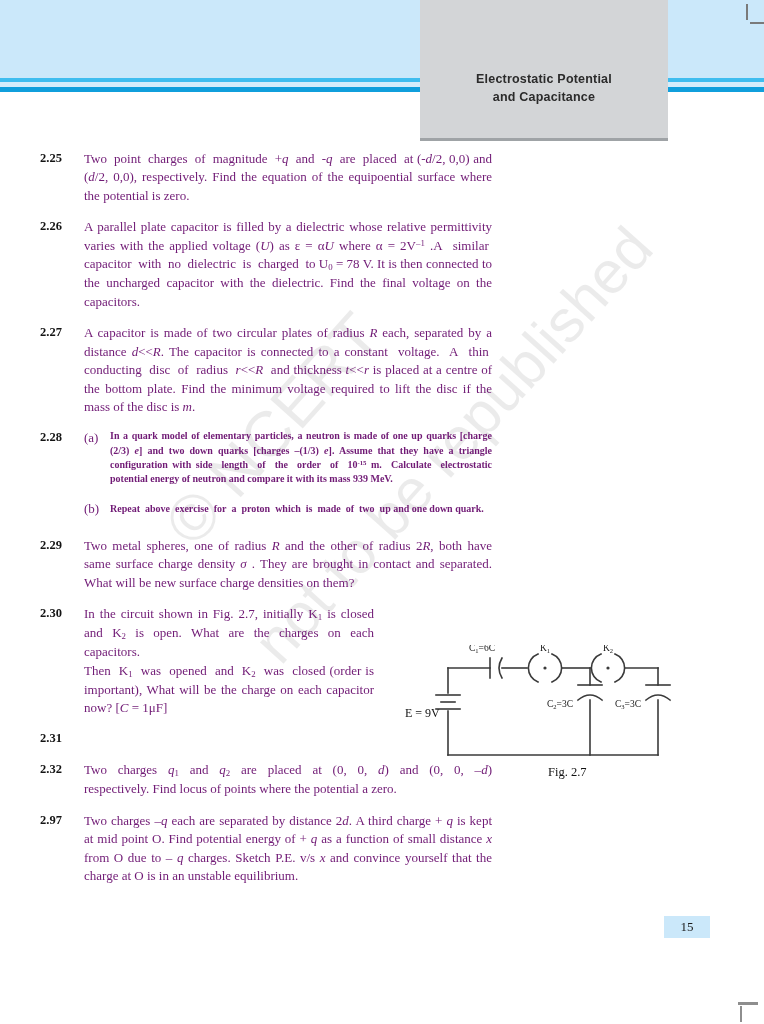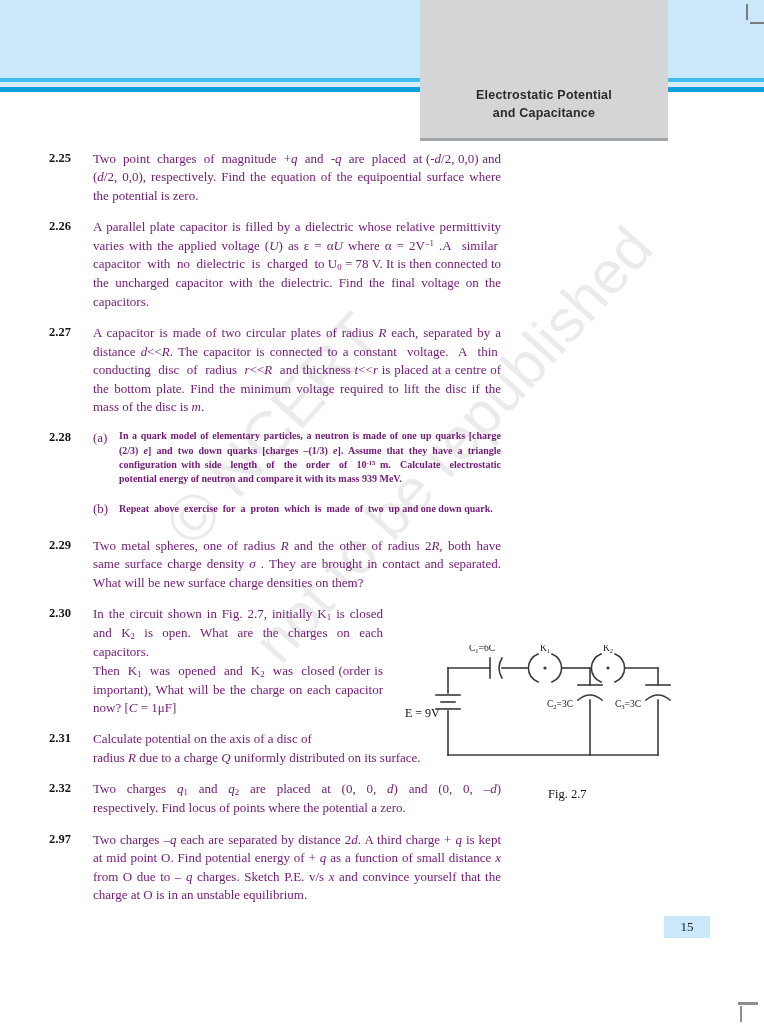--- a/index.html
+++ b/index.html
@@ -61,21 +61,21 @@
     left: 420px;
     top: 0;
     width: 248px;
     height: 141px;
     background: #d3d5d7;
     border-bottom: 3px solid #9fa3a6;
     box-sizing: border-box;
     display: flex;
     align-items: flex-end;
     justify-content: center;
-    padding-bottom: 16px;
+    padding-bottom: 32px;
   }
   .chapter-title {
     font-family: "Liberation Sans", sans-serif;
     font-size: 12.5px;
     font-weight: bold;
     color: #2b2b2b;
     text-align: center;
     line-height: 1.45;
     letter-spacing: 0.2px;
   }
@@ -129,21 +129,20 @@
     left: 0;
     top: 150px;
     width: 764px;
     z-index: 5;
   }
   .q {
     display: flex;
     align-items: flex-start;
     margin-bottom: 13px;
     padding-left: 40px;
-    margin-left: 9px;
   }
   .q-num {
     flex: 0 0 44px;
     font-size: 12.5px;
     font-weight: bold;
     color: #141414;
     line-height: 1.42;
     padding-top: 0px;
   }
   .q-body {
@@ -193,21 +192,20 @@
     z-index: 6;
   }
   #figure svg { display: block; }
   .fig-caption {
     position: absolute;
     left: 548px;
     top: 765px;
     font-size: 12.5px;
     color: #111;
     z-index: 6;
-    margin-top: 22px;
   }
   .fig-label {
     font-family: "Liberation Serif", serif;
     font-size: 9.5px;
     fill: #1a1a1a;
   }
   .fig-emf {
     position: absolute;
     left: 405px;
     top: 706px;
@@ -346,24 +344,20 @@
         is closed and K<sub class="s">2</sub> is open. What are the charges
         on each capacitors.<br>
         Then&nbsp; K<sub class="s">1</sub>&nbsp; was&nbsp; opened&nbsp; and&nbsp; K<sub class="s">2</sub>&nbsp; was&nbsp; closed
         (order is important), What will be the charge
         on each capacitor now? [<i class="v">C</i> = 1μF]</p>
       </div>
     </div>
 
     <div class="q">
       <div class="q-num">2.31</div>
-      <div class="q-body w-wide">
-        <p>Calculate potential on the axis of a disc of<br>
-        radius <i class="v">R</i> due to a charge <i class="v">Q</i> uniformly distributed on its surface.</p>
-      </div>
     </div>
 
     <div class="q">
       <div class="q-num">2.32</div>
       <div class="q-body w-wide">
         <p>Two&nbsp; charges&nbsp; <i class="v">q</i><sub class="s">1</sub>&nbsp; and&nbsp; <i class="v">q</i><sub class="s">2</sub>&nbsp; are&nbsp; placed&nbsp; at&nbsp; (0,&nbsp; 0,&nbsp; <i class="v">d</i>)&nbsp; and&nbsp; (0,&nbsp; 0,&nbsp; –<i class="v">d</i>)
         respectively. Find locus of points where the potential a zero.</p>
       </div>
     </div>
 

